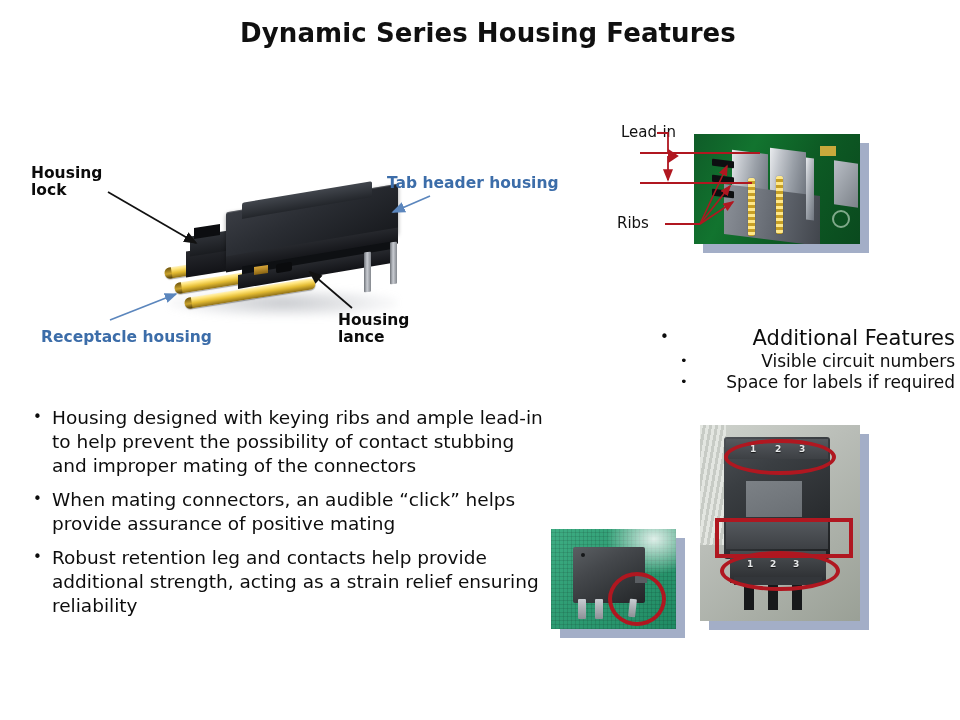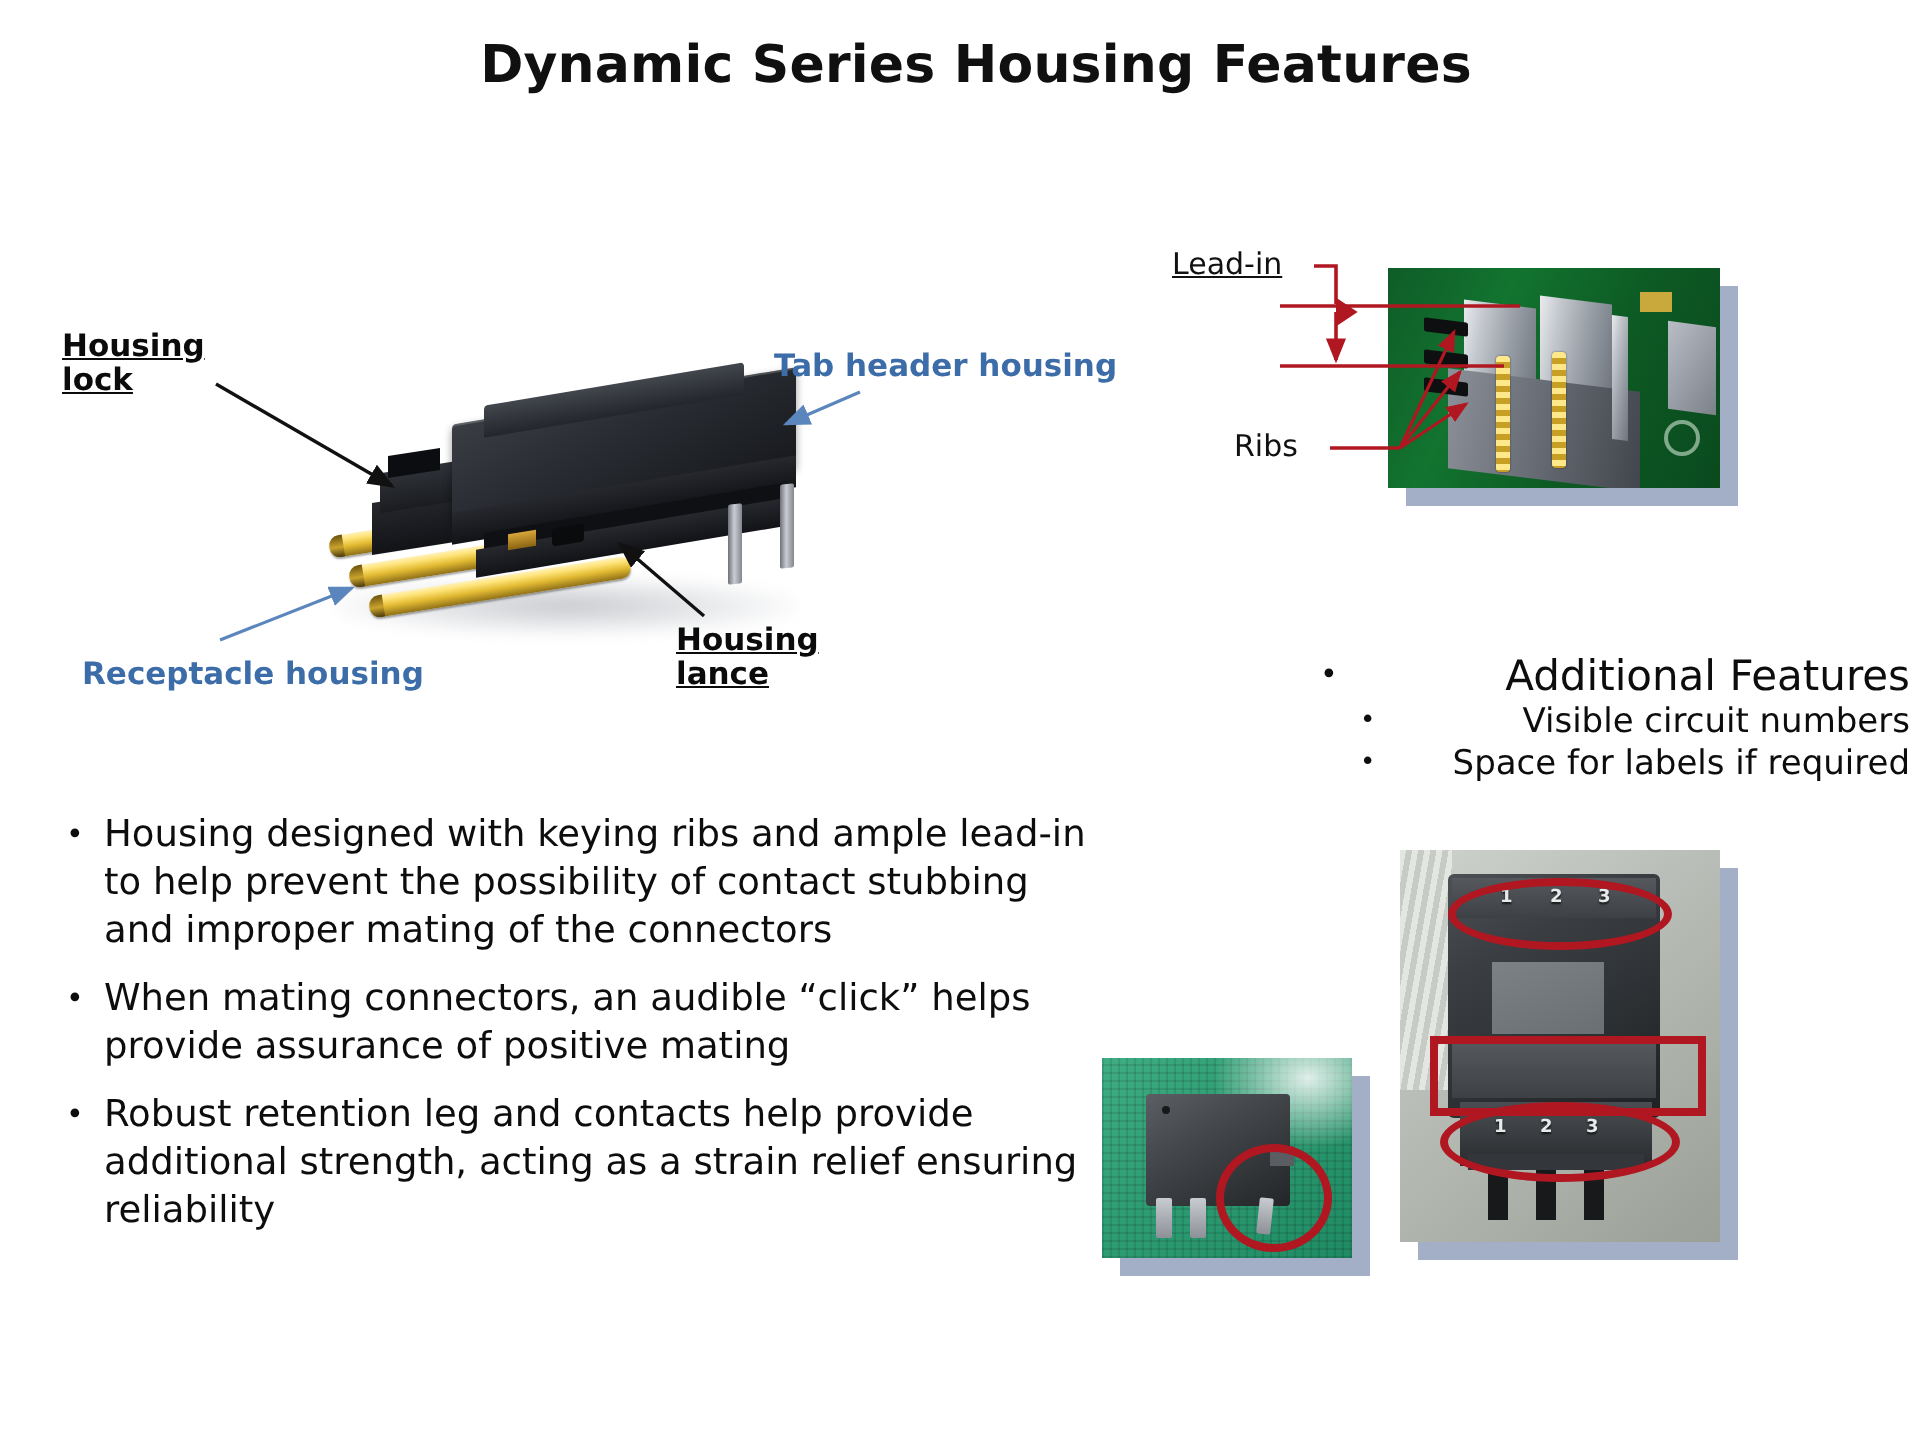--- a/index.html
+++ b/index.html
@@ -12,21 +12,21 @@
 
   
   .title{
     position:absolute;left:8px;top:18px;width:960px;text-align:center;
     font-family:"DejaVu Sans","Liberation Sans",sans-serif;
     font-size:26px;font-weight:bold;color:#101010;letter-spacing:.1px;
   }
 
   
   .lbl{position:absolute;font-weight:bold;font-size:15.5px;line-height:17px;white-space:pre-line;}
-  .lbl.black{color:#0b0b0b;text-decoration:underline;}
+  .lbl.black{color:#0b0b0b;}
   .lbl.blue{color:#3c6da9;}
 
   .plainlbl{position:absolute;font-size:15px;color:#111;line-height:17px;}
 
   
   .bullets{position:absolute;}
   .bullet{position:relative;display:block;padding-left:27px;margin-bottom:10px;
           font-size:18.5px;line-height:24px;color:#0d0d0d;}
   .bullet::before{content:"\2022";position:absolute;left:8px;top:-1px;font-size:15px;color:#0d0d0d;}
 
@@ -196,21 +196,21 @@
 
       <div class="goldpin" style="left:54px;top:44px;height:58px;"></div>
       <div class="goldpin" style="left:82px;top:42px;height:58px;"></div>
 
       <div style="position:absolute;left:140px;top:28px;width:24px;height:44px;background:linear-gradient(120deg,#b9bec6,#7b8188);transform:skewY(8deg);"></div>
       <div style="position:absolute;left:126px;top:12px;width:16px;height:10px;background:#c9a93c;"></div>
       <div style="position:absolute;left:138px;top:76px;width:14px;height:14px;border:2px solid #cfe6d2;border-radius:50%;opacity:.6;"></div>
     </div>
   </div>
 
-  <div class="plainlbl" style="left:586px;top:124px;text-decoration:underline;">Lead-in</div>
+  <div class="plainlbl" style="left:621px;top:124px;">Lead-in</div>
   <div class="plainlbl" style="left:617px;top:215px;">Ribs</div>
 
   <svg class="overlay" width="960" height="720">
 
     <path d="M657,133 L668,133 L668,152" fill="none" stroke="#b01720" stroke-width="1.8"></path>
 
     <line x1="640" y1="153" x2="760" y2="153" stroke="#b01720" stroke-width="1.8"></line>
 
     <line x1="640" y1="183" x2="752" y2="183" stroke="#b01720" stroke-width="1.8"></line>
 

